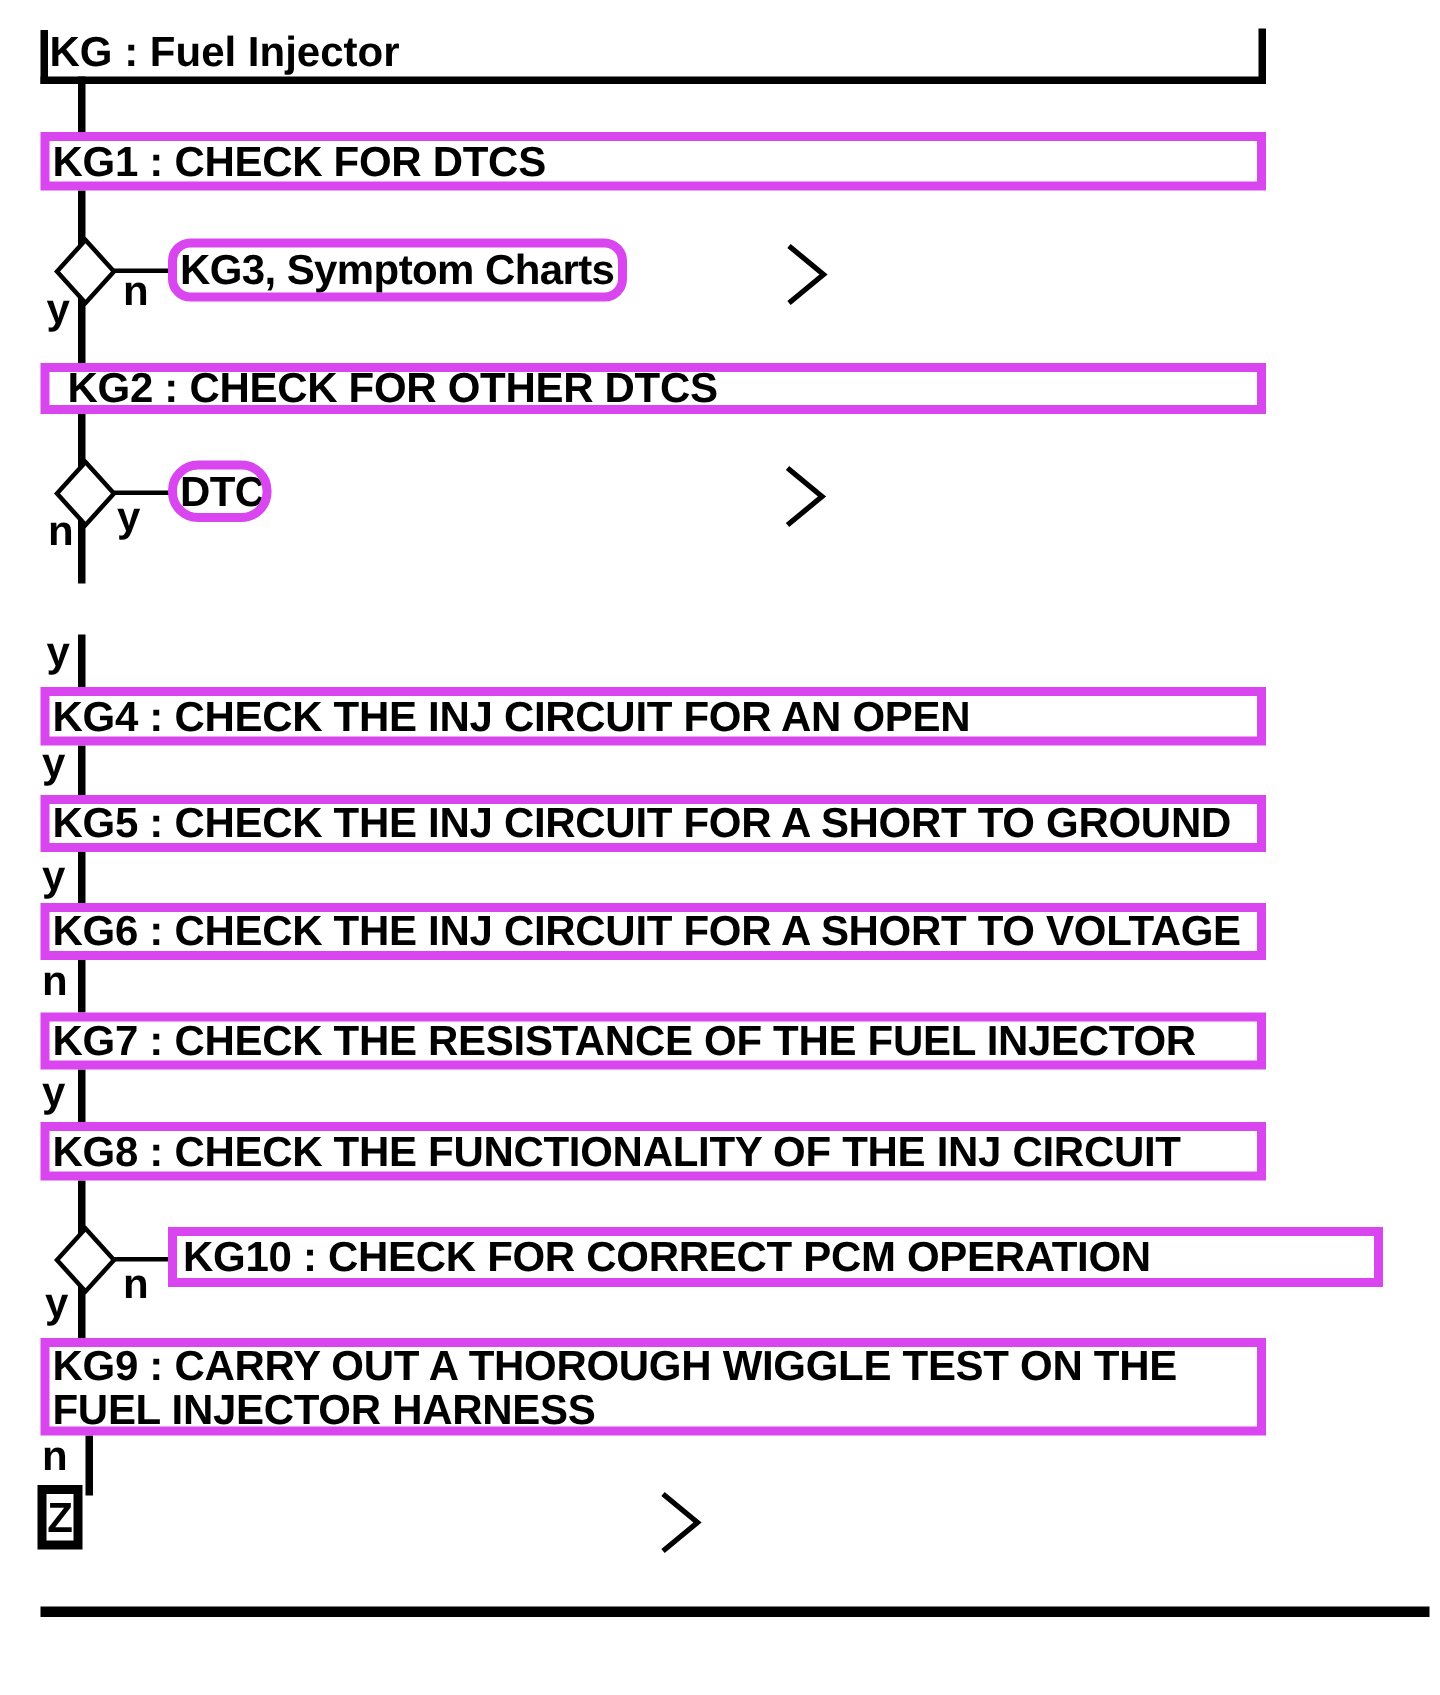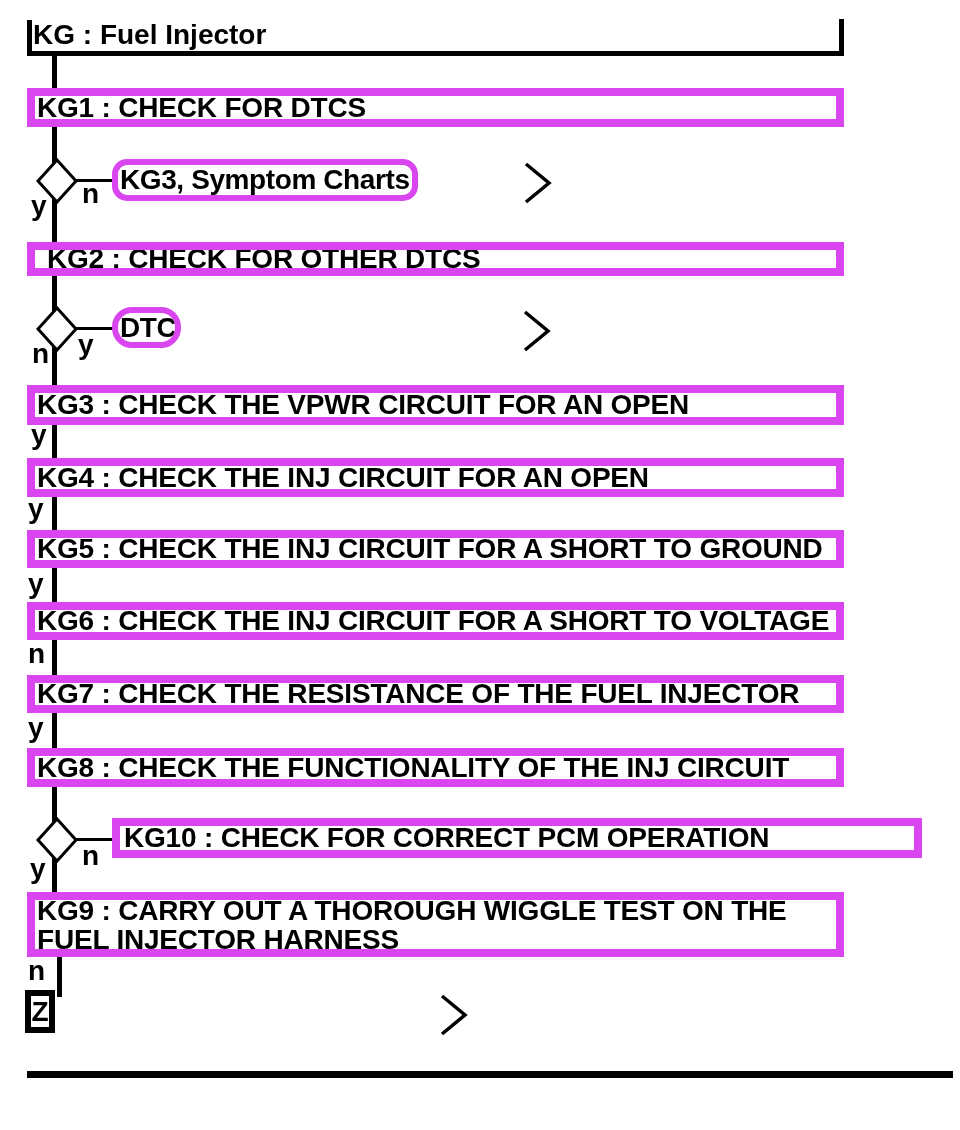--- a/index.html
+++ b/index.html
@@ -4,21 +4,21 @@
 <style>
   html,body { margin:0; padding:0; background:#ffffff; }
   .canvas {
     position:relative; width:960px; height:1130px; background:#ffffff;
     font-family:"Liberation Sans", sans-serif; font-weight:bold; color:#000000;
     overflow:hidden;
   }
   .ln { position:absolute; background:#000000; }
   .stepbox {
     position:absolute; box-sizing:border-box;
-    border:8px solid #d946ef; background:#ffffff;
+    border:6px solid #d946ef; background:#ffffff;
     display:flex; align-items:center;
     font-size:28px; letter-spacing:-0.2px; white-space:nowrap;
     padding-left:2px; overflow:hidden;
   }
   .callout { border-width:6px; letter-spacing:-0.4px; }
   .multiline { flex-direction:column; align-items:flex-start; justify-content:center; line-height:29px; }
   .lbl { position:absolute; font-size:28px; line-height:28px; letter-spacing:0; }
   .titletext { position:absolute; font-size:28px; line-height:28px; white-space:nowrap; }
   .icon { position:absolute; }
   .endbox {
@@ -54,23 +54,20 @@
 
   <div class="ln" style="left:75px; top:179px; width:40px; height:3px;"></div>
   <div class="ln" style="left:75px; top:327px; width:40px; height:3px;"></div>
   <div class="ln" style="left:75px; top:838px; width:40px; height:3px;"></div>
 
   <div class="stepbox" style="left:27px; top:88px;  width:817px; height:39px;">
       <span>KG1 : CHECK FOR DTCS</span>
     </div>
   <div class="stepbox" style="left:27px; top:242px; width:817px; height:34px;padding-left:12px;">
       <span>KG2 : CHECK FOR OTHER DTCS</span>
-    </div>
-  <div class="stepbox" style="left:27px; top:385px; width:817px; height:40px;">
-      <span>KG3 : CHECK THE VPWR CIRCUIT FOR AN OPEN</span>
     </div>
   <div class="stepbox" style="left:27px; top:458px; width:817px; height:39px;">
       <span>KG4 : CHECK THE INJ CIRCUIT FOR AN OPEN</span>
     </div>
   <div class="stepbox" style="left:27px; top:530px; width:817px; height:38px;">
       <span>KG5 : CHECK THE INJ CIRCUIT FOR A SHORT TO GROUND</span>
     </div>
   <div class="stepbox" style="left:27px; top:602px; width:817px; height:38px;">
       <span>KG6 : CHECK THE INJ CIRCUIT FOR A SHORT TO VOLTAGE</span>
     </div>

